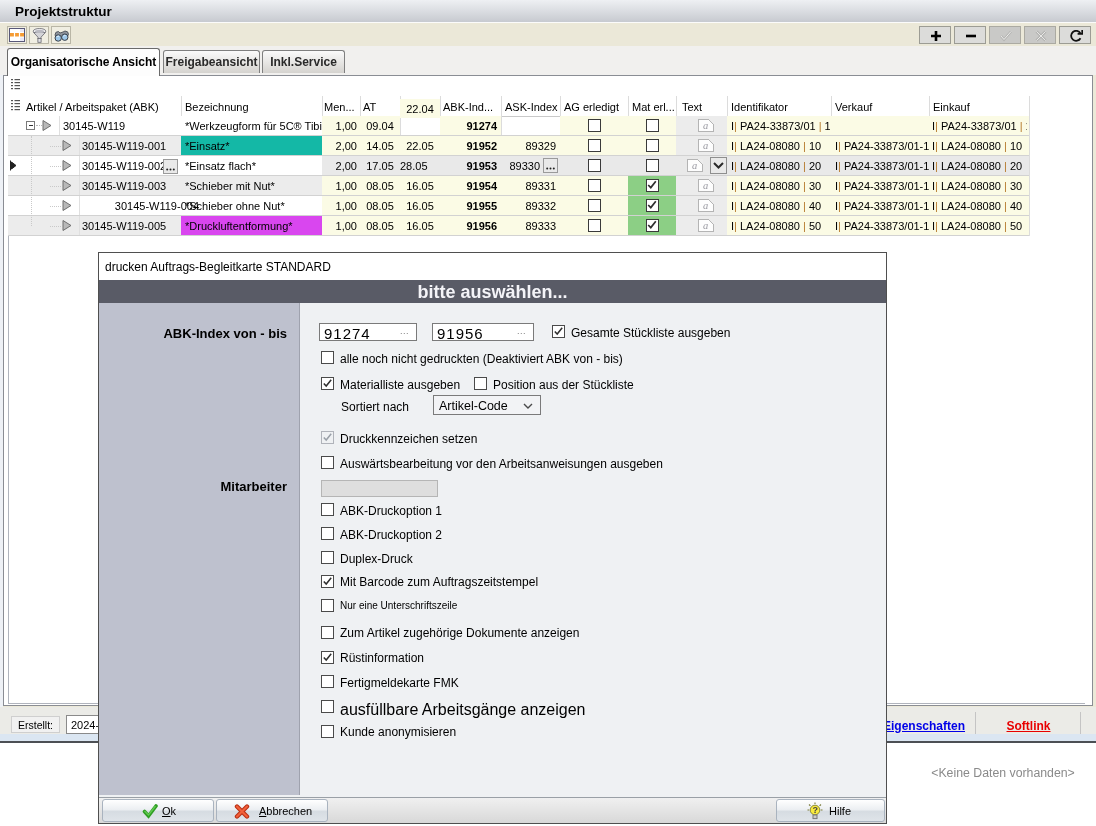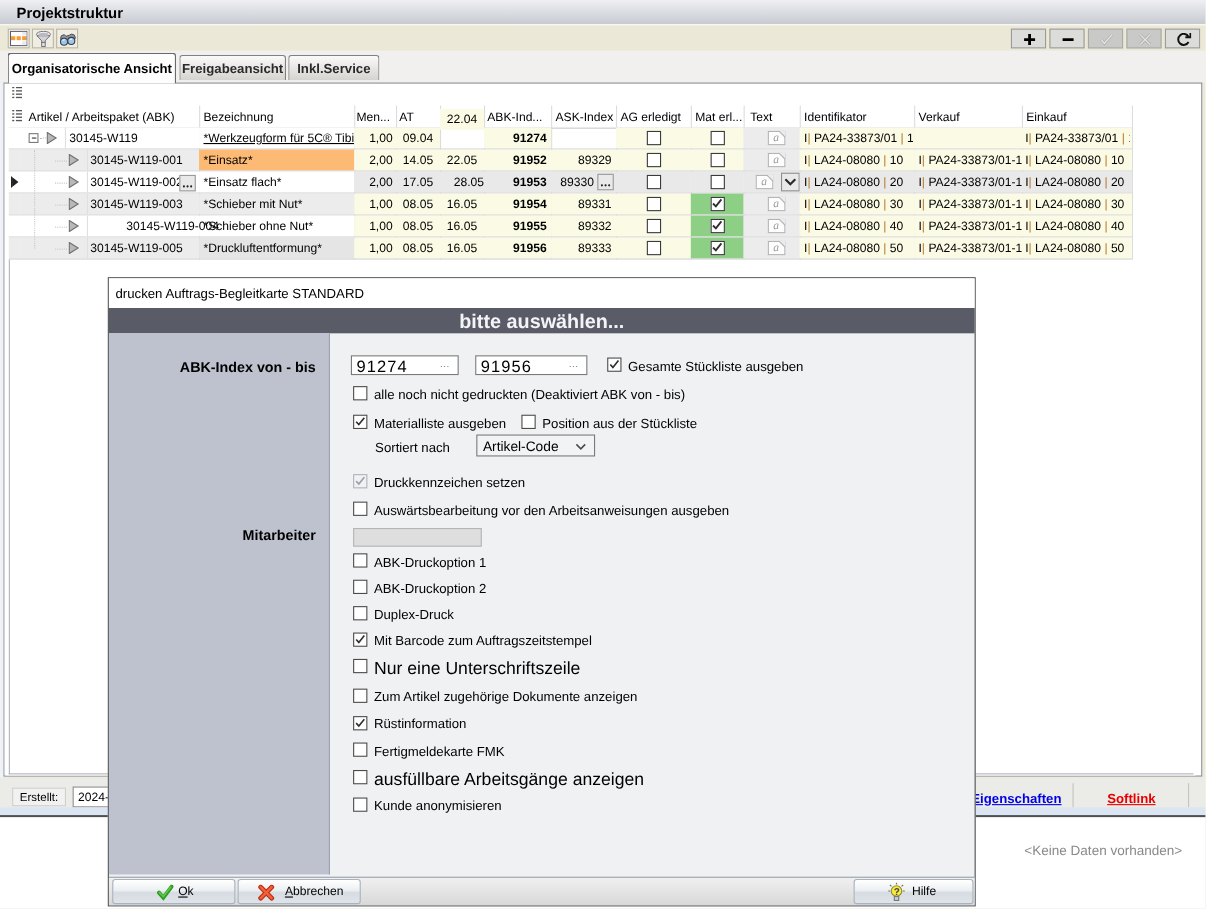--- a/index.html
+++ b/index.html
@@ -124,21 +124,21 @@
 <div class="abs" style="left:555px;top:19px;width:1px;height:140px;background:#dcdcdc;"></div>
 <div class="abs" style="left:623px;top:19px;width:1px;height:140px;background:#dcdcdc;"></div>
 <div class="abs" style="left:671px;top:19px;width:1px;height:140px;background:#dcdcdc;"></div>
 <div class="abs" style="left:722px;top:19px;width:1px;height:140px;background:#dcdcdc;"></div>
 <div class="abs" style="left:826px;top:19px;width:1px;height:140px;background:#dcdcdc;"></div>
 <div class="abs" style="left:924px;top:19px;width:1px;height:140px;background:#dcdcdc;"></div>
 <div class="abs" style="left:1024px;top:19px;width:1px;height:140px;background:#dcdcdc;"></div>
 <div class="abs" style="left:3px;top:39px;width:10px;height:19px;background:#ffffff;"></div>
 <div class="abs" style="left:13px;top:39px;width:163px;height:19px;background:#ffffff;"></div>
 <div class="abs" style="left:176px;top:39px;width:141px;height:19px;background:#ffffff;">
-      <span style="position:absolute;left:4px;top:4px;white-space:nowrap;font-size:11px;text-decoration:underline;">*Werkzeugform für 5C® Tibi</span>
+      <span style="position:absolute;left:4px;top:4px;white-space:nowrap;font-size:11px;">*Werkzeugform für 5C® Tibi</span>
     </div>
 <div class="abs" style="left:317px;top:39px;width:38px;height:19px;background:#fbfbe5;">
       <span style="position:absolute;right:3px;top:4px;font-size:11px;">1,00</span>
     </div>
 <div class="abs" style="left:355px;top:39px;width:40px;height:19px;background:#fbfbe5;">
       <span style="position:absolute;left:0;top:4px;width:100%;text-align:center;font-size:11px;">09.04</span>
     </div>
 <div class="abs" style="left:395px;top:22px;width:40px;height:19px;background:#fbfbe5;">
       <span style="position:absolute;left:0;top:4px;width:100%;text-align:center;font-size:11px;">22.04</span>
     </div>
@@ -184,21 +184,21 @@
         <span style="position:absolute;left:1.5px;top:3px;width:4px;height:1px;background:#333;"></span>
       </span>
       <span style="position:absolute;left:24px;top:4px;"><svg width="10" height="11" viewBox="0 0 10 11">
           <path d="M1 0.5 L9 5.5 L1 10.5 Z" fill="#b8b8b8" stroke="#6f6f6f" stroke-width="1"></path>
         </svg></span>
       <span style="position:absolute;left:41px;top:0;width:1px;height:100%;background:#e0e0e0;"></span>
       <span style="position:absolute;left:45px;top:4px;font-size:11px;white-space:nowrap;">30145-W119</span>
     </div>
 <div class="abs" style="left:3px;top:59px;width:10px;height:19px;background:#ececec;"></div>
 <div class="abs" style="left:13px;top:59px;width:163px;height:19px;background:#ececec;"></div>
-<div class="abs" style="left:176px;top:59px;width:141px;height:19px;background:#fdba74;">
+<div class="abs" style="left:176px;top:59px;width:141px;height:19px;background:#14b8a6;">
       <span style="position:absolute;left:4px;top:4px;white-space:nowrap;font-size:11px;">*Einsatz*</span>
     </div>
 <div class="abs" style="left:317px;top:59px;width:38px;height:19px;background:#fbfbe5;">
       <span style="position:absolute;right:3px;top:4px;font-size:11px;">2,00</span>
     </div>
 <div class="abs" style="left:355px;top:59px;width:40px;height:19px;background:#fbfbe5;">
       <span style="position:absolute;left:0;top:4px;width:100%;text-align:center;font-size:11px;">14.05</span>
     </div>
 <div class="abs" style="left:395px;top:59px;width:40px;height:19px;background:#fbfbe5;">
       <span style="position:absolute;left:0;top:4px;width:100%;text-align:center;font-size:11px;">22.05</span>
@@ -252,21 +252,21 @@
 <div class="abs" style="left:176px;top:79px;width:141px;height:19px;background:#ffffff;">
       <span style="position:absolute;left:4px;top:4px;white-space:nowrap;font-size:11px;">*Einsatz flach*</span>
     </div>
 <div class="abs" style="left:317px;top:79px;width:38px;height:19px;background:#e9e9e9;">
       <span style="position:absolute;right:3px;top:4px;font-size:11px;">2,00</span>
     </div>
 <div class="abs" style="left:355px;top:79px;width:40px;height:19px;background:#e9e9e9;">
       <span style="position:absolute;left:0;top:4px;width:100%;text-align:center;font-size:11px;">17.05</span>
     </div>
 <div class="abs" style="left:395px;top:79px;width:40px;height:19px;background:#e9e9e9;">
-      <span style="position:absolute;left:0;top:4px;width:100%;text-align:right;font-size:11px;">28.05</span>
+      <span style="position:absolute;left:0;top:4px;width:100%;text-align:left;font-size:11px;">28.05</span>
     </div>
 <div class="abs" style="left:435px;top:79px;width:61px;height:19px;background:#e9e9e9;">
       <span style="position:absolute;right:4px;top:4px;font-weight:bold;font-size:11px;">91953</span>
     </div>
 <div class="abs" style="left:496px;top:79px;width:59px;height:19px;background:#e9e9e9;">
       <span style="position:absolute;right:20px;top:4px;font-size:11px;">89330</span>
       <span style="position:absolute;right:2px;top:1.5px;width:15px;height:15px;">
         <span style="position:absolute;left:0;top:0;width:15px;height:15px;border:1px solid #9a9a9a;background:#e9e9e9;">
           <svg width="9" height="3" viewBox="0 0 9 3" style="position:absolute;left:2px;top:8px;">
             <circle cx="1.2" cy="1.5" r="1" fill="#222"></circle>
@@ -451,21 +451,21 @@
 <div class="abs" style="left:3px;top:138px;width:1021px;height:1px;background:#d2d2d2;"></div>
 <div class="abs" style="left:13px;top:119px;width:163px;height:19px;">
       <span style="position:absolute;left:44px;top:4px;"><svg width="10" height="11" viewBox="0 0 10 11">
           <path d="M1 0.5 L9 5.5 L1 10.5 Z" fill="#b8b8b8" stroke="#6f6f6f" stroke-width="1"></path>
         </svg></span>
       <span style="position:absolute;left:61px;top:0;width:1px;height:100%;background:#e0e0e0;"></span>
       <span style="position:absolute;left:64px;top:4px;font-size:11px;white-space:nowrap;overflow:hidden;width:117px;text-align:right;">30145-W119-004</span>
     </div>
 <div class="abs" style="left:3px;top:139px;width:10px;height:19px;background:#ececec;"></div>
 <div class="abs" style="left:13px;top:139px;width:163px;height:19px;background:#ececec;"></div>
-<div class="abs" style="left:176px;top:139px;width:141px;height:19px;background:#e5e5e5;">
+<div class="abs" style="left:176px;top:139px;width:141px;height:19px;background:#d946ef;">
       <span style="position:absolute;left:4px;top:4px;white-space:nowrap;font-size:11px;">*Druckluftentformung*</span>
     </div>
 <div class="abs" style="left:317px;top:139px;width:38px;height:19px;background:#fbfbe5;">
       <span style="position:absolute;right:3px;top:4px;font-size:11px;">1,00</span>
     </div>
 <div class="abs" style="left:355px;top:139px;width:40px;height:19px;background:#fbfbe5;">
       <span style="position:absolute;left:0;top:4px;width:100%;text-align:center;font-size:11px;">08.05</span>
     </div>
 <div class="abs" style="left:395px;top:139px;width:40px;height:19px;background:#fbfbe5;">
       <span style="position:absolute;left:0;top:4px;width:100%;text-align:center;font-size:11px;">16.05</span>
@@ -601,21 +601,21 @@
 <div class="abs" style="left:241px;top:274.5px;font-size:12px;white-space:nowrap;">ABK-Druckoption 2</div>
 <div class="abs" style="left:222px;top:298px;width:13px;height:13px;border:1px solid #4a4a4a;background:#fff;"></div>
 <div class="abs" style="left:241px;top:298.5px;font-size:12px;white-space:nowrap;">Duplex-Druck</div>
 <div class="abs" style="left:222px;top:321.5px;width:13px;height:13px;border:1px solid #4a4a4a;background:#fff;">
       <svg width="11" height="11" viewBox="0 0 11 11" style="position:absolute;left:0px;top:0px;">
         <path d="M1.8 5.4 L4.2 8 L9.2 1.8" stroke="#2f2f2f" stroke-width="1.5" fill="none"></path>
       </svg>
     </div>
 <div class="abs" style="left:241px;top:322px;font-size:12px;white-space:nowrap;">Mit Barcode zum Auftragszeitstempel</div>
 <div class="abs" style="left:222px;top:346px;width:13px;height:13px;border:1px solid #4a4a4a;background:#fff;"></div>
-<div class="abs" style="left:241px;top:346.5px;font-size:16px;white-space:nowrap;text-align:right;">Nur eine Unterschriftszeile</div>
+<div class="abs" style="left:241px;top:346.5px;font-size:10px;white-space:nowrap;text-align:right;">Nur eine Unterschriftszeile</div>
 <div class="abs" style="left:222px;top:372.5px;width:13px;height:13px;border:1px solid #4a4a4a;background:#fff;"></div>
 <div class="abs" style="left:241px;top:373px;font-size:12px;white-space:nowrap;">Zum Artikel zugehörige Dokumente anzeigen</div>
 <div class="abs" style="left:222px;top:397.5px;width:13px;height:13px;border:1px solid #4a4a4a;background:#fff;">
       <svg width="11" height="11" viewBox="0 0 11 11" style="position:absolute;left:0px;top:0px;">
         <path d="M1.8 5.4 L4.2 8 L9.2 1.8" stroke="#2f2f2f" stroke-width="1.5" fill="none"></path>
       </svg>
     </div>
 <div class="abs" style="left:241px;top:398px;font-size:12px;white-space:nowrap;">Rüstinformation</div>
 <div class="abs" style="left:222px;top:422px;width:13px;height:13px;border:1px solid #4a4a4a;background:#fff;"></div>
 <div class="abs" style="left:241px;top:422.5px;font-size:12px;white-space:nowrap;">Fertigmeldekarte FMK</div>

